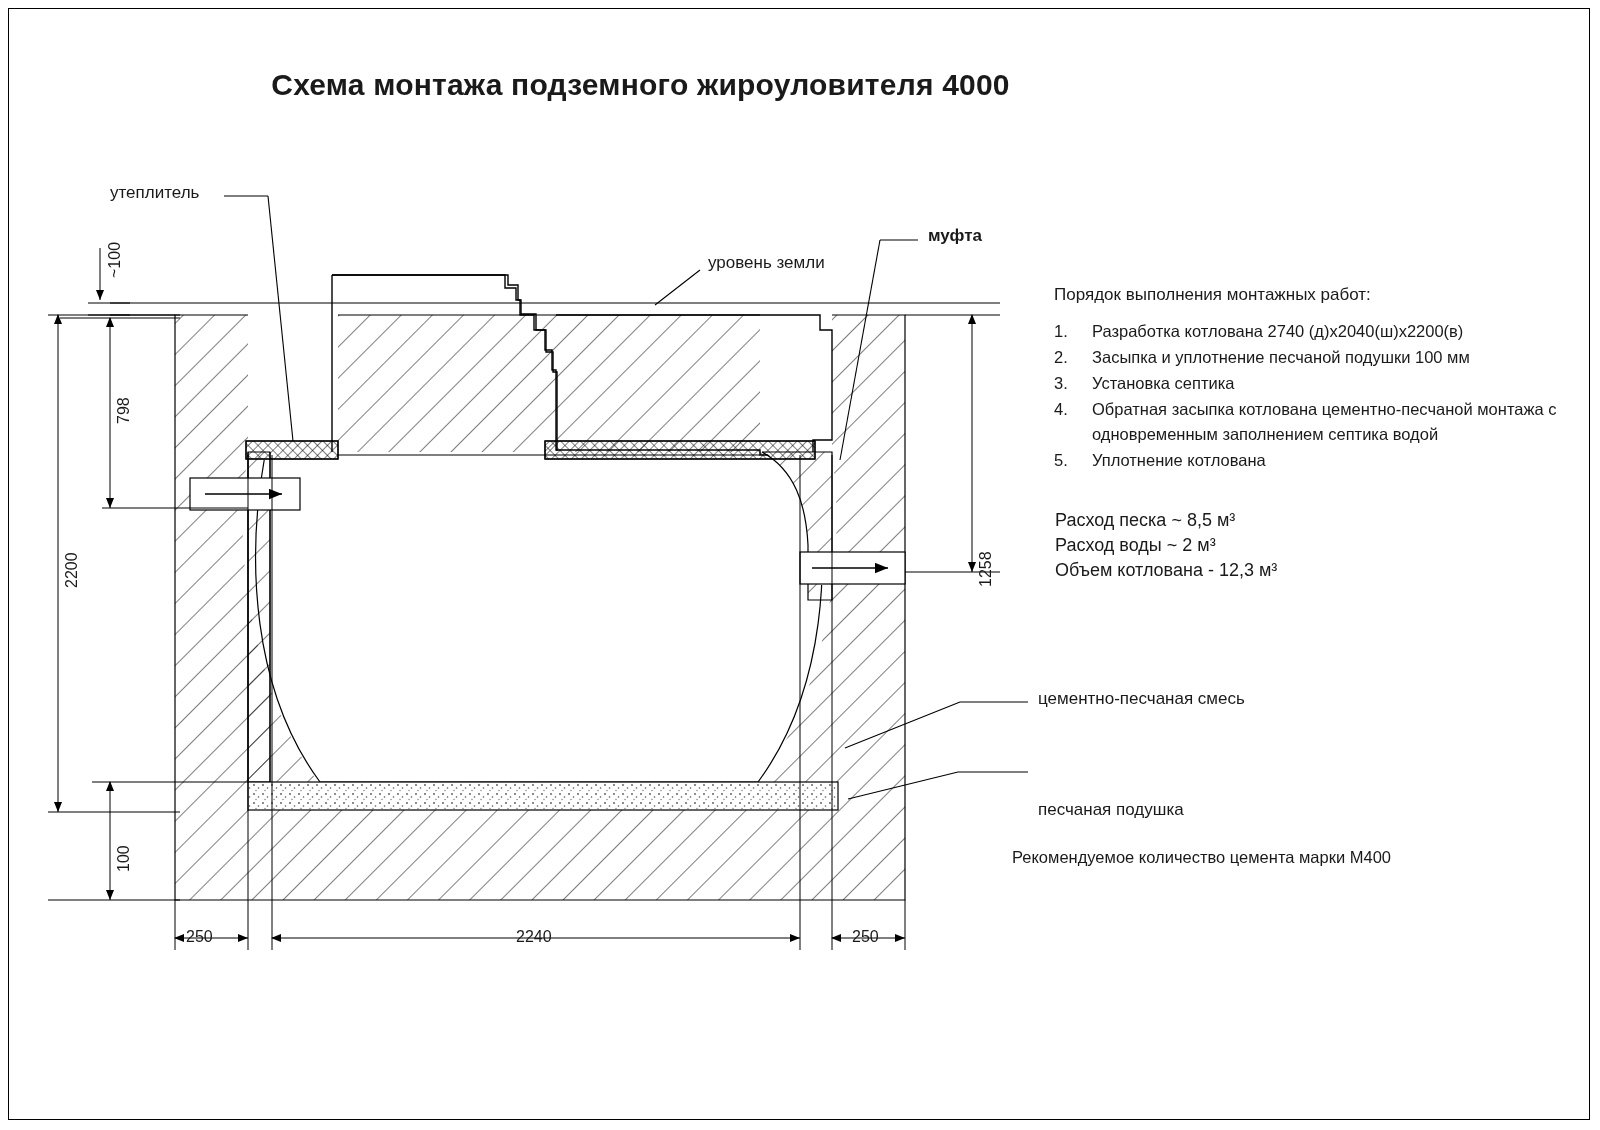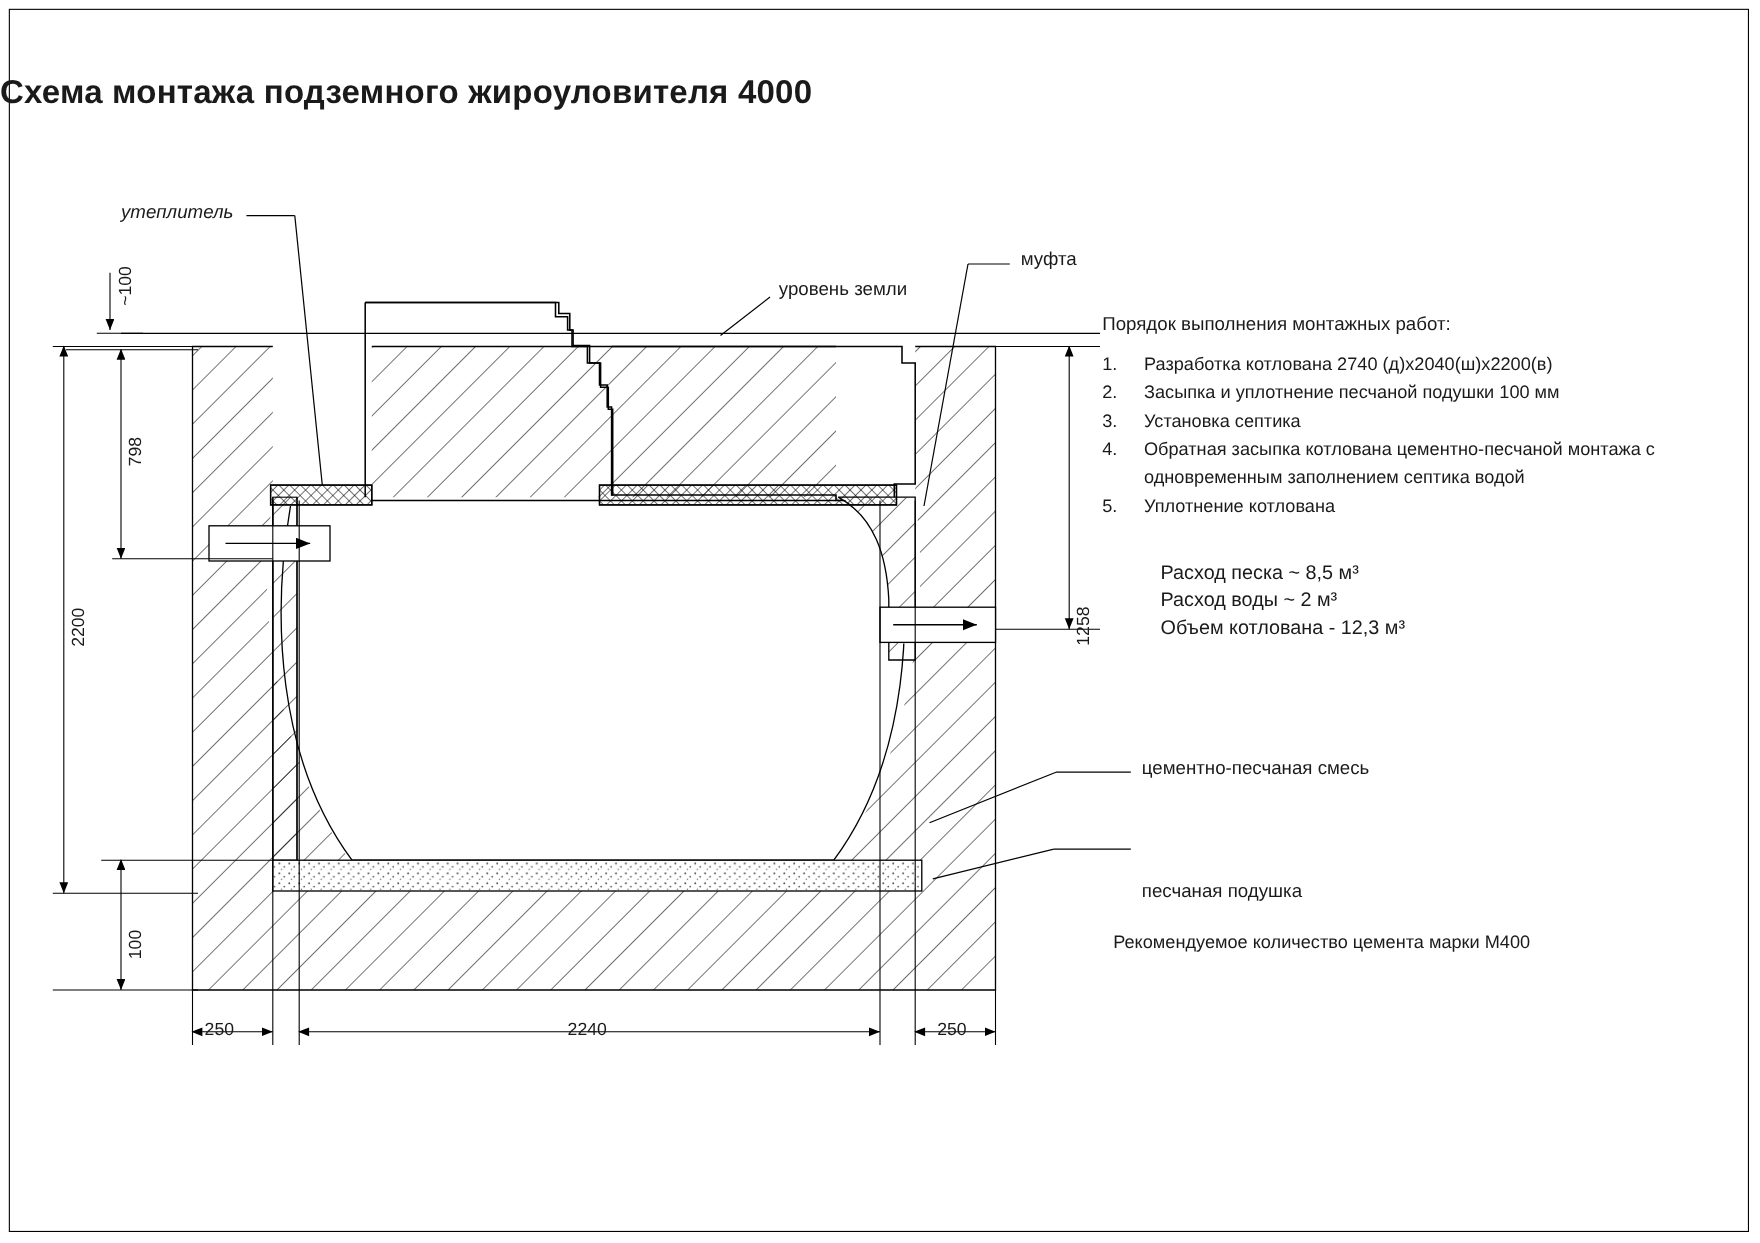--- a/index.html
+++ b/index.html
@@ -1,29 +1,29 @@
 <!DOCTYPE html>
 <html lang="ru"><head>
 <meta charset="utf-8">
 <style>
   html,body{margin:0;padding:0;background:#ffffff;}
   body{width:1600px;height:1130px;position:relative;font-family:"Liberation Sans",sans-serif;color:#1a1a1a;overflow:hidden;}
 
   #frame{position:absolute;left:0;top:0;width:1600px;height:1130px;}
   .border{position:absolute;left:8px;top:8px;width:1582px;height:1112px;border:1px solid #000;box-sizing:border-box;}
 
-  #title{position:absolute;left:0;top:68px;width:1281px;font-size:30px;font-weight:bold;letter-spacing:0.2px;}
+  #title{position:absolute;left:0;top:68px;width:1281px;text-align:center;font-size:30px;font-weight:bold;letter-spacing:0.2px;}
 
   svg#draw{position:absolute;left:0;top:0;width:1600px;height:1130px;}
 
   .lbl{position:absolute;font-size:17px;white-space:nowrap;}
   .dim{position:absolute;font-size:16px;white-space:nowrap;}
   .dimv{position:absolute;font-size:16px;white-space:nowrap;transform-origin:0 0;transform:rotate(-90deg);}
 
-  #notes{position:absolute;left:1002px;top:285px;width:540px;}
+  #notes{position:absolute;left:1054px;top:285px;width:540px;}
   #notes .head{font-size:17px;margin-bottom:14px;}
   #notes ol{margin:0;padding:0;list-style:none;}
   #notes li{font-size:16.5px;line-height:25px;display:flex;margin-bottom:1px;}
   #notes li .num{width:38px;flex:0 0 38px;}
   #notes li .txt{flex:1;}
   #volumes{position:absolute;left:1055px;top:508px;font-size:18px;line-height:25px;}
   #cement{position:absolute;left:1012px;top:845px;font-size:16.5px;line-height:25px;}
 </style>
 </head>
 <body>
@@ -187,23 +187,23 @@
       <line x1="272" y1="938" x2="800" y2="938" marker-start="url(#arrStart)" marker-end="url(#arrEnd)"></line>
       <line x1="272" y1="455" x2="272" y2="950"></line>
       <line x1="800" y1="455" x2="800" y2="950"></line>
 
       <line x1="832" y1="938" x2="905" y2="938" marker-start="url(#arrStart)" marker-end="url(#arrEnd)"></line>
       <line x1="832" y1="455" x2="832" y2="950"></line>
       <line x1="905" y1="900" x2="905" y2="950"></line>
     </g>
   </svg>
 
-  <div class="lbl" style="left:110px;top:183px;font-style:italic;">утеплитель</div>
+  <div class="lbl" style="left:110px;top:183px;">утеплитель</div>
   <div class="lbl" style="left:708px;top:253px;">уровень земли</div>
-  <div class="lbl" style="left:928px;top:226px;">муфта</div>
+  <div class="lbl" style="left:928px;top:226px;font-weight:bold;">муфта</div>
   <div class="lbl" style="left:1038px;top:689px;">цементно-песчаная смесь</div>
   <div class="lbl" style="left:1038px;top:760px;margin-top:40px;">песчаная подушка</div>
 
   <div class="dimv" style="left:106px;top:278px;">~100</div>
   <div class="dimv" style="left:115px;top:424px;">798</div>
   <div class="dimv" style="left:63px;top:588px;">2200</div>
   <div class="dimv" style="left:115px;top:872px;">100</div>
   <div class="dimv" style="left:977px;top:587px;">1258</div>
 
   <div class="dim" style="left:186px;top:928px;">250</div>

